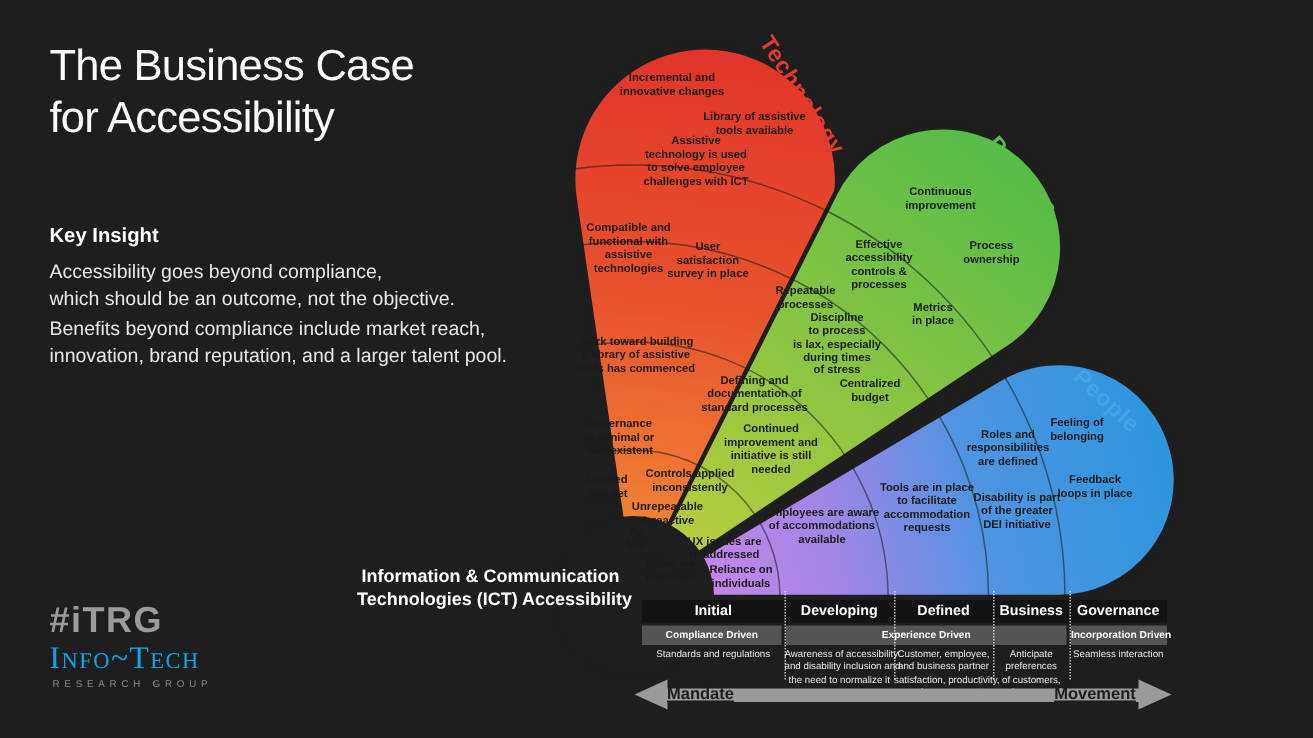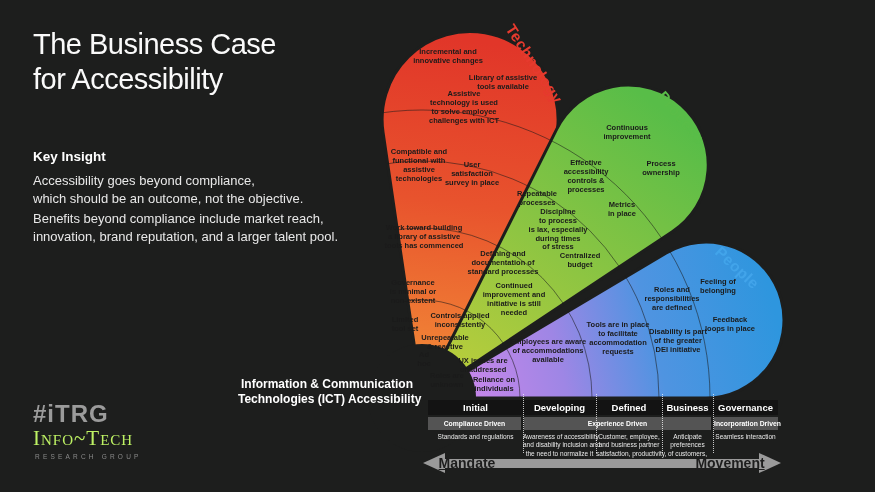--- a/index.html
+++ b/index.html
@@ -9,21 +9,21 @@
   
   #slide-title{left:33px;top:27px;font-size:29px;font-weight:normal;line-height:1.2;
                letter-spacing:-0.5px;color:#fafafa;white-space:pre;}
   #key-insight{left:33px;top:149px;font-size:13.5px;font-weight:bold;color:#fff;}
   .para{left:33px;font-size:13px;line-height:1.42;color:#e8e8e8;white-space:pre;}
   #para1{top:172px;}
   #para2{top:210px;}
   
   #itrg{left:33px;top:400px;font-size:24px;font-weight:bold;color:#9b9b9b;letter-spacing:1px;}
   #infotech{left:33px;top:426px;font-family:"Liberation Serif","DejaVu Serif",serif;
-            font-size:21px;font-variant:small-caps;letter-spacing:1px;color:#bef264;}
+            font-size:21px;font-variant:small-caps;letter-spacing:1px;color:#0ea5e9;}
   #research-group{left:35px;top:453px;font-size:6.5px;letter-spacing:3.2px;color:#8a8a8a;}
   
   #fan-svg{left:0;top:0;}
   
   .ptitle{font-size:15.5px;font-weight:bold;letter-spacing:0.5px;white-space:nowrap;}
   
   .flabel{font-size:7.5px;font-weight:bold;color:#1b1b1b;text-align:center;
           line-height:1.18;white-space:pre;transform:translate(-50%,-50%);}
   
   #hub-label{left:238px;top:377px;width:175px;text-align:right;font-size:12px;
@@ -34,21 +34,21 @@
   .driver{top:417px;height:13px;background:#545454;color:#fff;font-size:6.8px;
           font-weight:bold;text-align:center;line-height:13px;white-space:nowrap;}
   .desc{top:433px;font-size:6.5px;line-height:1.3;color:#e9e9e9;text-align:center;white-space:pre;}
   .divider{top:394px;height:59px;width:0;border-left:1px dotted rgba(255,255,255,0.75);}
   
   #arrow-body{left:444px;top:459px;width:316px;height:9px;background:#9a9a9a;}
   #arrow-left{left:423px;top:453px;width:0;height:0;border-top:10.5px solid transparent;
               border-bottom:10.5px solid transparent;border-right:22px solid #9a9a9a;}
   #arrow-right{left:759px;top:453px;width:0;height:0;border-top:10.5px solid transparent;
                border-bottom:10.5px solid transparent;border-left:22px solid #9a9a9a;}
-  .arrow-label{top:459px;font-size:14px;font-weight:bold;color:#1d1d1d;line-height:9px;
+  .arrow-label{top:459px;font-size:11px;font-weight:bold;color:#1d1d1d;line-height:9px;
                transform:translateX(-50%);white-space:nowrap;text-decoration:underline;}
 </style>
 </head>
 <body>
 
 <svg id="fan-svg" class="abs" width="875" height="492" viewBox="0 0 875 492">
   <defs>
     <linearGradient id="gradTech" gradientUnits="userSpaceOnUse" x1="460" y1="40" x2="415" y2="398">
       <stop offset="0" stop-color="#e13629"></stop>
       <stop offset="0.45" stop-color="#e8532d"></stop>

